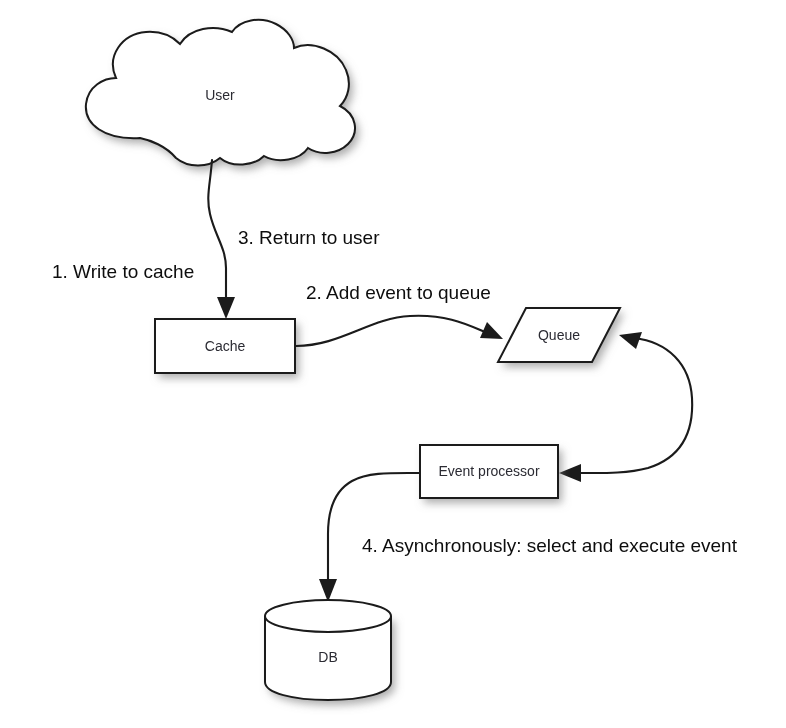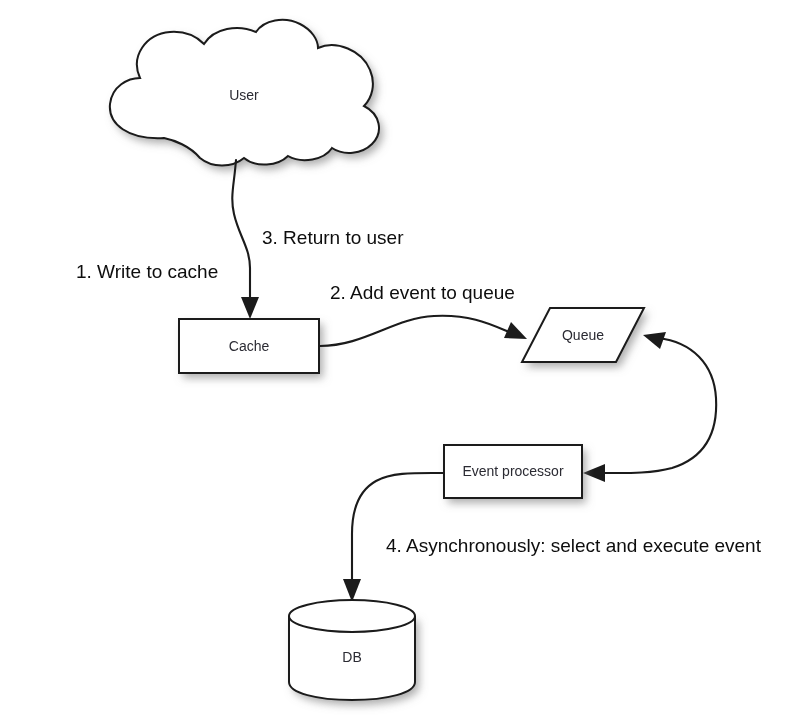--- a/index.html
+++ b/index.html
@@ -12,21 +12,20 @@
     width: 786px;
     height: 728px;
     font-family: "Liberation Sans", sans-serif;
     color: #111111;
     overflow: hidden;
   }
   #diagram-root {
     position: relative;
     width: 661px;
     height: 728px;
-    margin-left: 24px;
   }
   svg#diagram-canvas {
     position: absolute;
     top: 0;
     left: 0;
     width: 786px;
     height: 728px;
     display: block;
   }
   .node-label {

